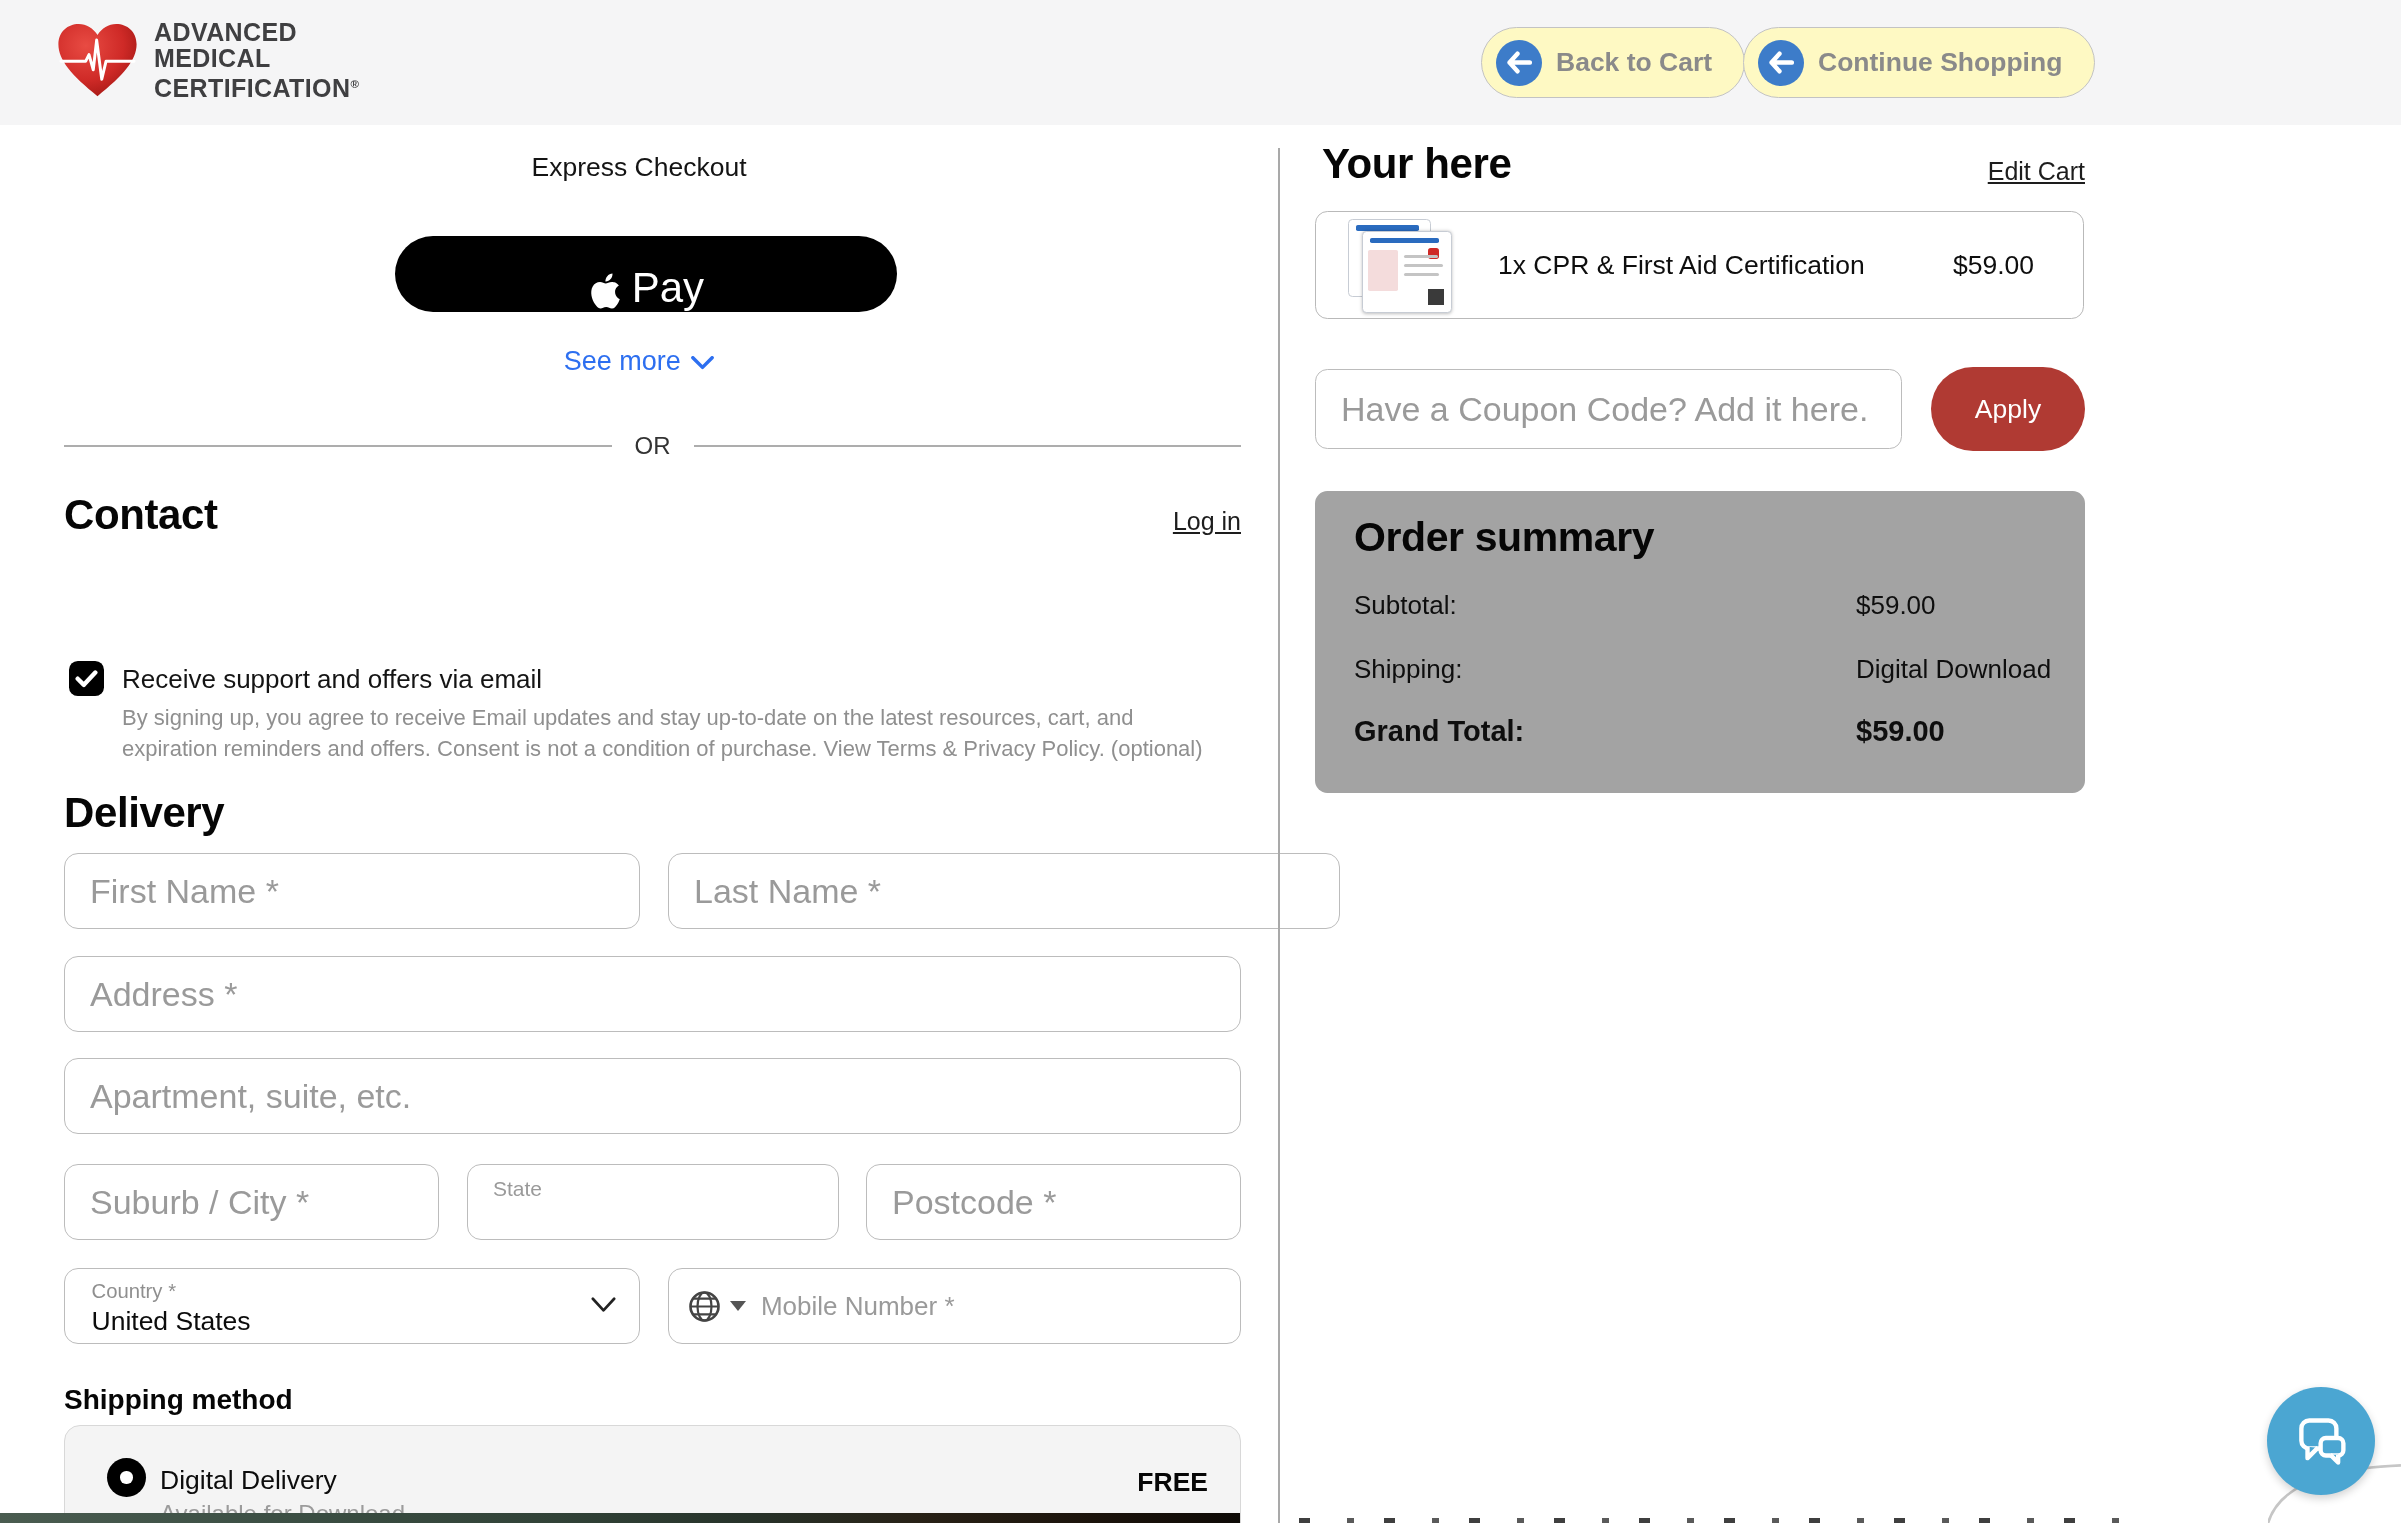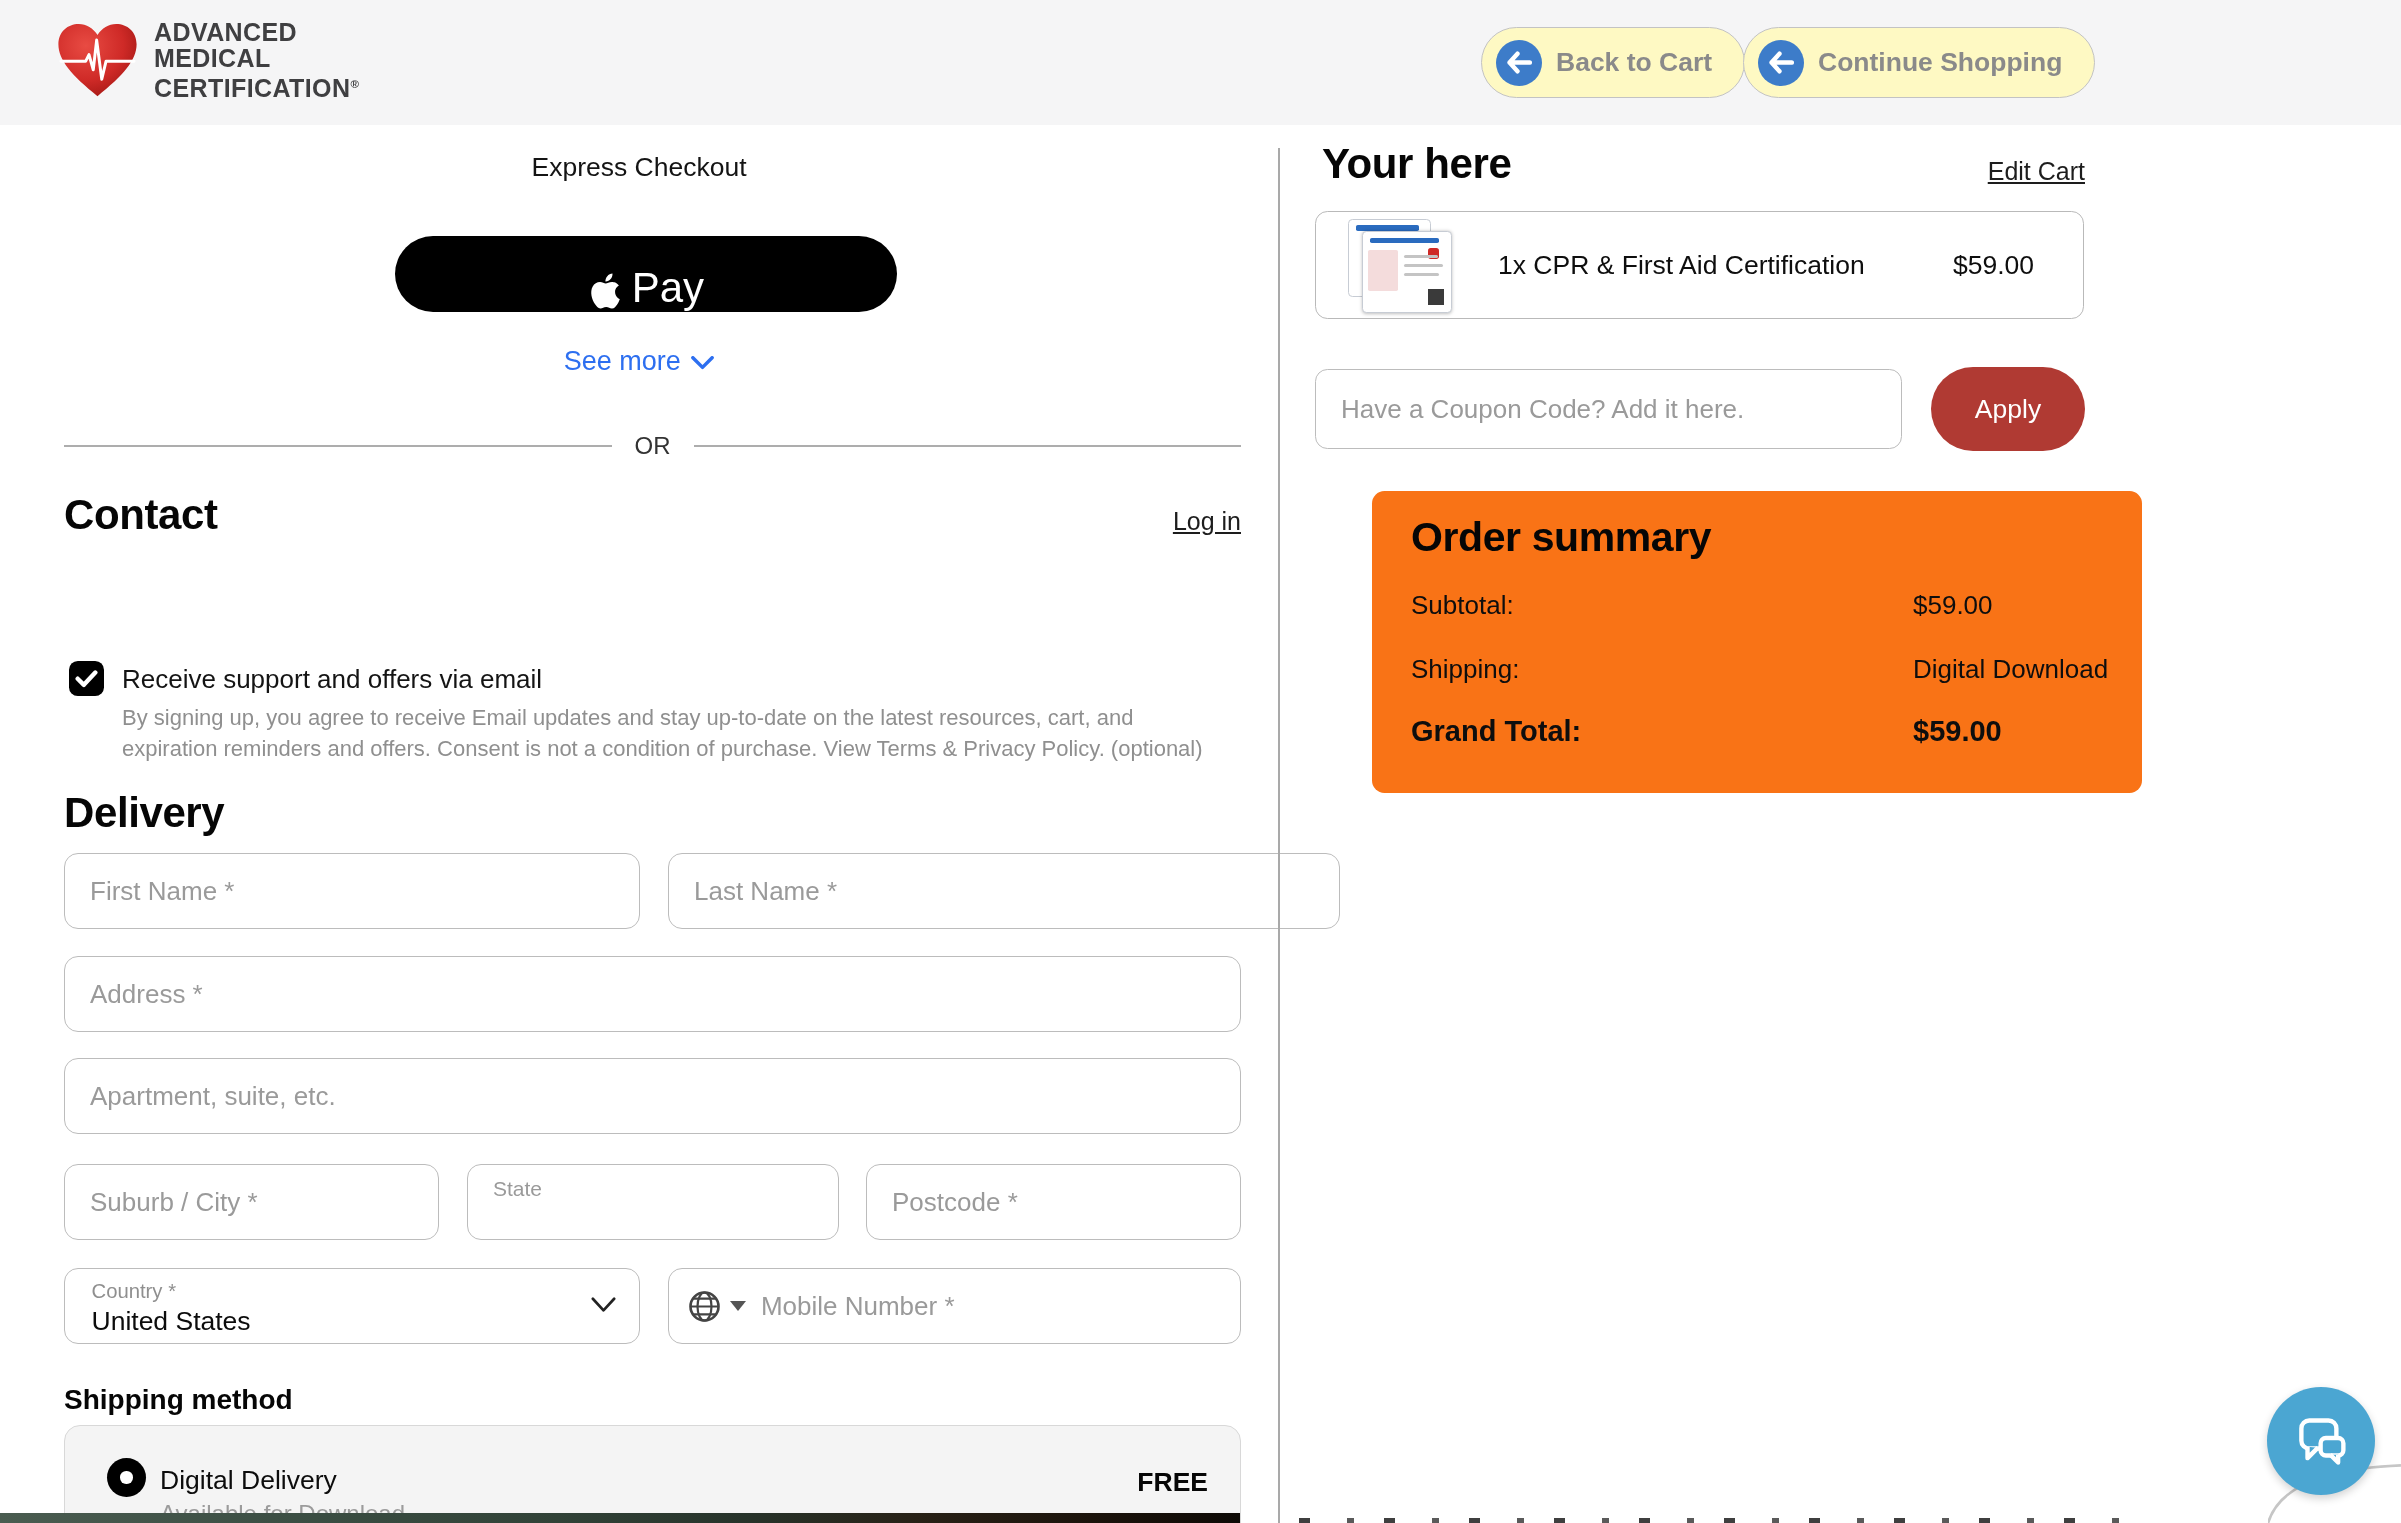--- a/index.html
+++ b/index.html
@@ -28,21 +28,21 @@
   .see-more svg{vertical-align:middle;margin-left:10.6px;}
   .or-row{position:absolute;left:64px;top:432px;width:1177px;display:flex;align-items:center;gap:23px;}
   .or-row .line{flex:1;height:1.8px;background:#adadad;}
   .or-row .or-txt{font-size:24px;color:#333;}
 
   .h1{position:absolute;font-size:42px;font-weight:bold;color:#060606;letter-spacing:-0.4px;}
   .login-link{position:absolute;left:64px;width:1177px;text-align:right;top:507px;font-size:25px;
               color:#1d1d1d;text-decoration:underline;cursor:pointer;}
 
   .field{position:absolute;box-sizing:border-box;border:1.8px solid #bcbcbc;border-radius:14px;
-         background:#fff;height:76px;font-size:26px;color:#1d4ed8;padding:0 25px;outline:none;}
+         background:#fff;height:76px;font-size:34px;color:#1d4ed8;padding:0 25px;outline:none;}
   input.field::placeholder{color:#9a9a9a;opacity:1;}
   .fieldbox{position:absolute;box-sizing:border-box;border:1.8px solid #bcbcbc;border-radius:14px;
             background:#fff;height:76px;}
 
   .checkbox{position:absolute;left:69px;top:661px;width:35px;height:35px;border-radius:8.8px;
             background:#000;display:flex;align-items:center;justify-content:center;cursor:pointer;}
   .optin-label{position:absolute;left:122px;top:664px;font-size:26px;color:#141414;}
   .fineprint{position:absolute;left:122px;top:702px;width:1089px;font-size:22px;line-height:31px;color:#8f8f8f;}
 
   .state-label{position:absolute;left:25px;top:12.4px;font-size:21px;color:#9a9a9a;}
@@ -82,21 +82,21 @@
   .red-dot{position:absolute;right:12.4px;top:16px;width:10.6px;height:10.6px;background:#cf2a27;border-radius:2.7px;}
   .gline{position:absolute;left:41px;height:2.7px;background:#c4c4c4;border-radius:1.8px;}
   .qr{position:absolute;right:7px;bottom:7px;width:16px;height:16px;background:#3a3a3a;}
   .cart-item-label{margin-left:53px;font-size:26.5px;color:#0e0e0e;}
   .cart-item-price{margin-left:auto;margin-right:49px;font-size:26.5px;color:#0e0e0e;}
 
   .coupon-input{left:1315px;top:369px;width:587px;height:80px;border-radius:12.4px;}
   .apply-btn{position:absolute;left:1931px;top:367px;width:154px;height:84px;border:none;border-radius:42px;
              background:#b03a33;color:#fff;font-size:26.5px;font-family:"Liberation Sans",sans-serif;cursor:pointer;}
 
-  .summary{position:absolute;left:1372px;top:491px;width:770px;height:302px;background:#f97316;border-radius:12.4px;}
+  .summary{position:absolute;left:1315px;top:491px;width:770px;height:302px;background:#a3a3a3;border-radius:12.4px;}
   .summary .sh{position:absolute;left:39px;top:23px;font-size:41px;font-weight:bold;letter-spacing:-0.4px;color:#060606;}
   .srow-label{position:absolute;left:39px;font-size:26px;color:#0e0e0e;}
   .srow-value{position:absolute;left:541px;font-size:26px;color:#0e0e0e;}
   .grand{font-weight:bold;font-size:29px !important;}
 
   
   .strip{position:absolute;left:0;top:1513px;width:1240px;height:10.6px;z-index:5;
          background:linear-gradient(90deg,#4a5c50 0%,#3c4f44 22%,#314237 45%,#27332a 60%,#282116 74%,#1b130b 88%,#0e0a06 100%);}
   .cutoff{position:absolute;left:1299px;top:1518px;width:839px;height:5.3px;z-index:5;
           background:repeating-linear-gradient(90deg,#3f3f3f 0 10.6px,transparent 10.6px 48px,#5a5a5a 48px 55px,transparent 55px 85px);}

